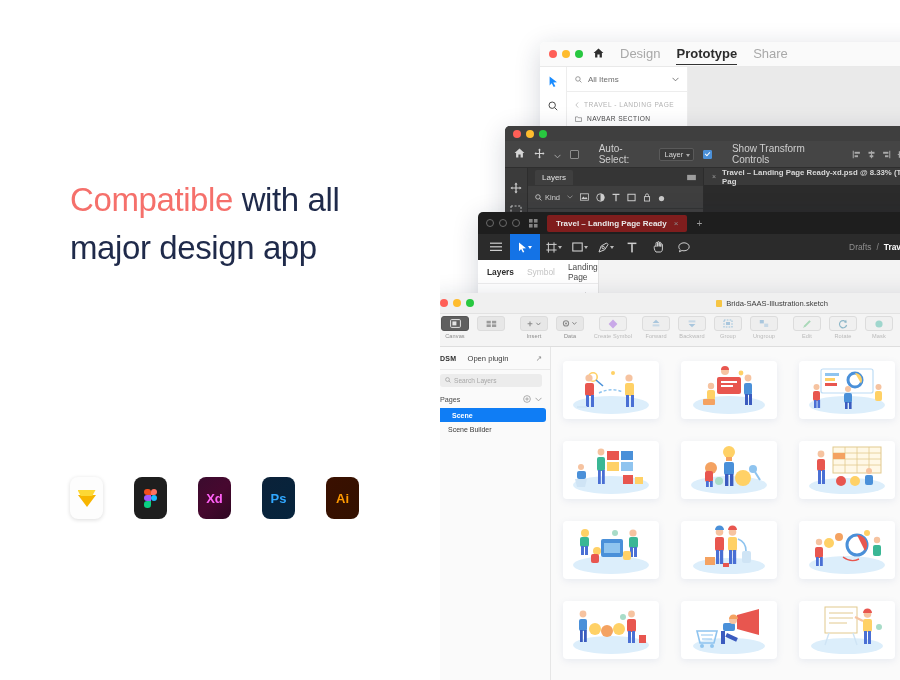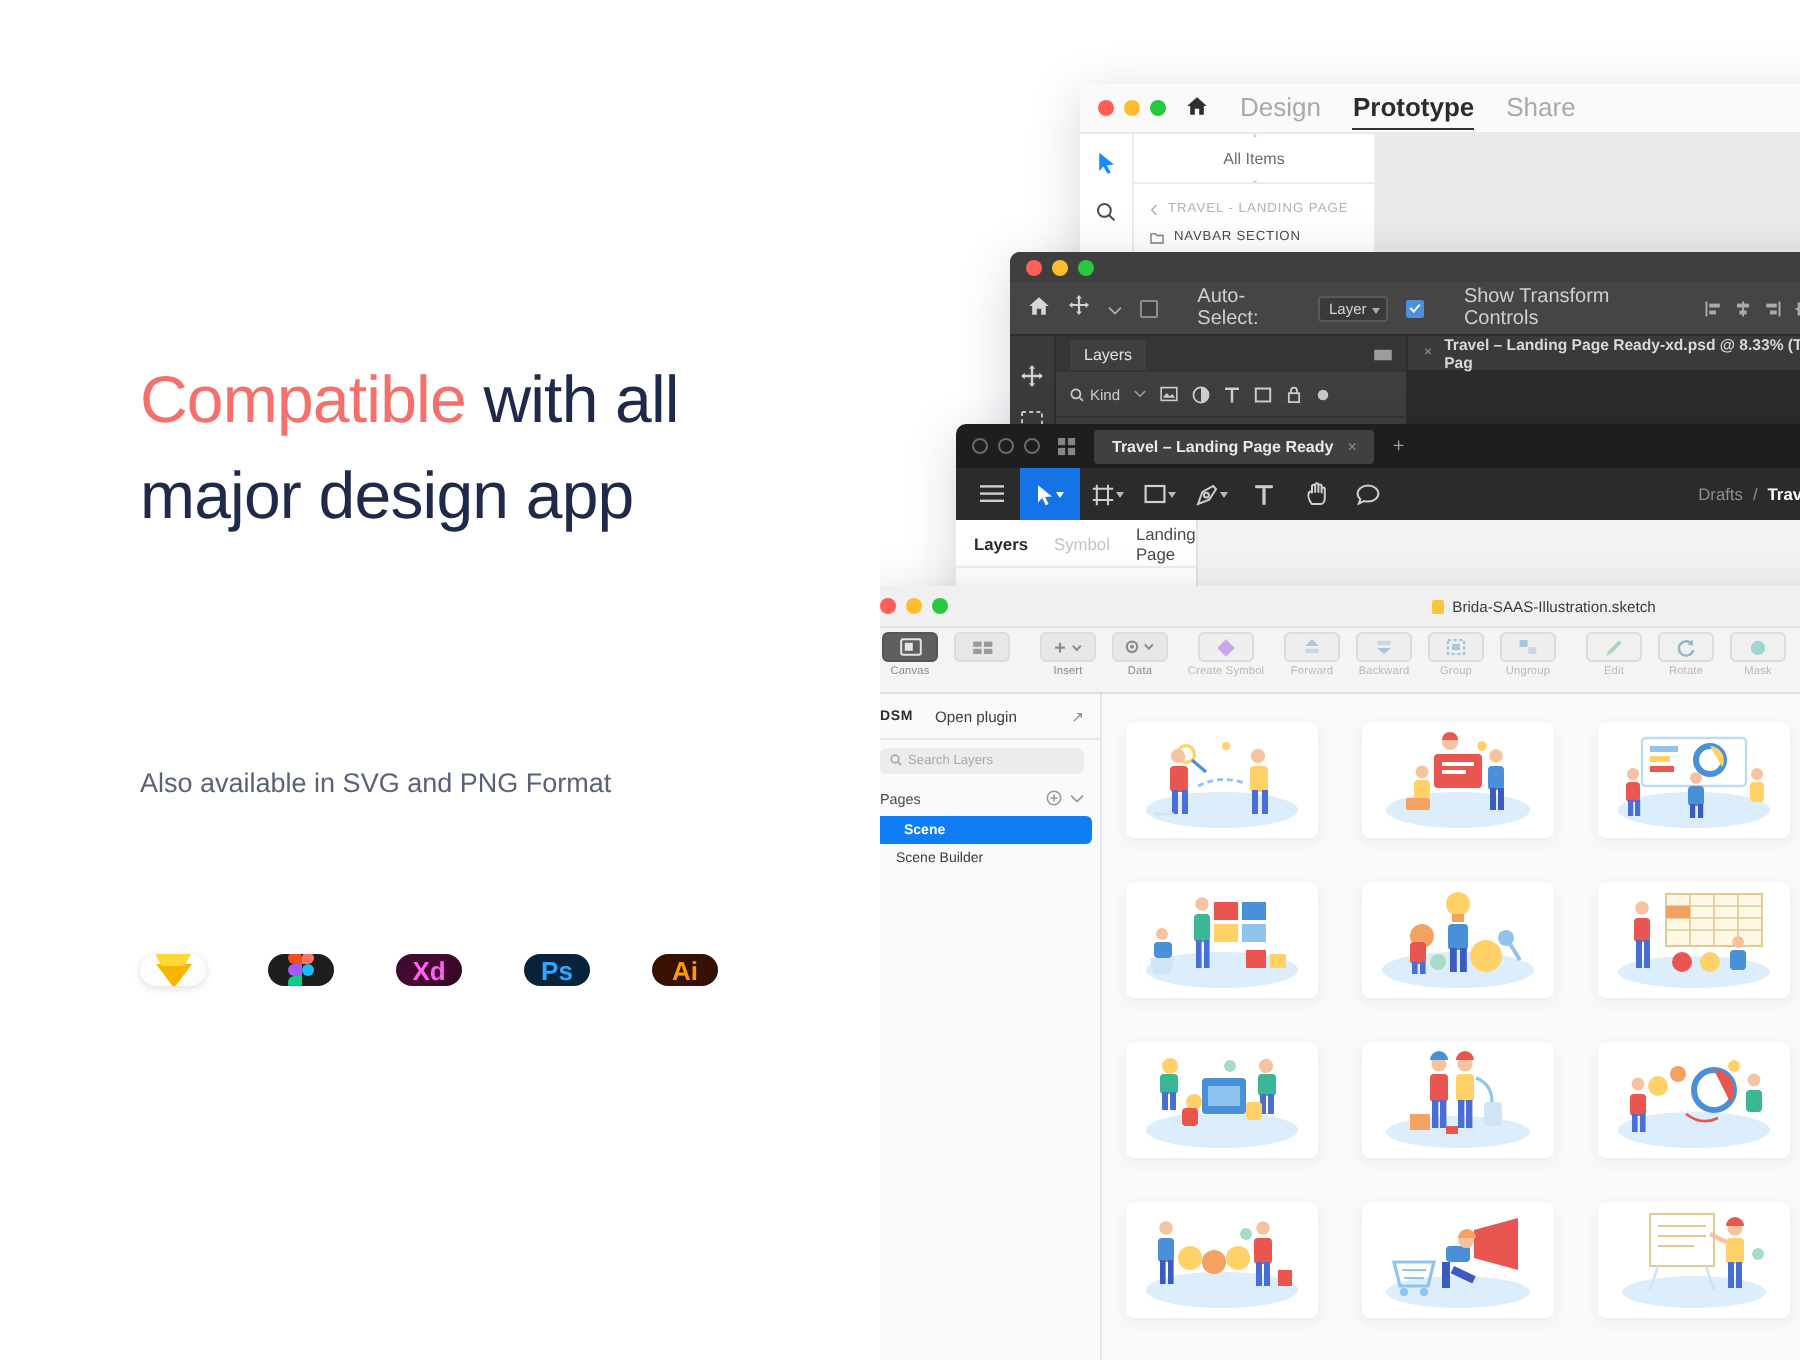--- a/index.html
+++ b/index.html
@@ -17,21 +17,21 @@
     font-size:33px;line-height:48px;font-weight:normal;
     color:#1f2a4a;letter-spacing:-0.4px;
   }
   .headline .accent{color:#f5706b;}
   .subline{
     position:absolute;left:70px;top:382px;width:340px;
     font-size:13.5px;color:#5a6275;line-height:20px;
   }
 
   .app-icons{position:absolute;left:70px;top:477px;display:flex;gap:31px;align-items:center;}
-  .app-icon{width:33px;height:16px;border-radius:8px;position:relative;
+  .app-icon{width:33px;height:42px;border-radius:8px;position:relative;
     display:flex;align-items:center;justify-content:center;
     font-size:13px;font-weight:bold;overflow:hidden;flex:0 0 auto;}
   .ic-sketch{background:#fdfdfd;box-shadow:0 1px 4px rgba(0,0,0,.14);}
   .ic-sketch .gem{width:0;height:0;border-left:9px solid transparent;border-right:9px solid transparent;
     border-top:12px solid #f7b500;position:relative;top:3px;}
   .ic-sketch .gem::before{content:"";position:absolute;left:-9px;top:-17px;width:18px;height:6px;
     background:#fdd835;clip-path:polygon(18% 100%,0 0,100% 0,82% 100%);}
   .ic-figma{background:#1e1e1e;}
   .fg{position:relative;width:13px;height:19px;}
   .fg i{position:absolute;display:block;width:6.5px;height:6.5px;}
@@ -59,21 +59,21 @@
   .fg-home{color:#333;font-size:11px;line-height:1;}
   .fg-tabs{display:flex;gap:16px;margin-left:6px;}
   .fg-tab{font-size:13px;color:#a9a9a9;padding-bottom:3px;position:relative;top:1px;}
   .fg-tab.active{color:#2c2c2c;font-weight:bold;border-bottom:1.4px solid #333;}
   .fg-body{display:flex;height:206px;}
   .fg-rail{width:26px;background:#fff;border-right:1px solid #ededed;
     display:flex;flex-direction:column;align-items:center;padding-top:9px;gap:14px;}
   .fg-rail svg{display:block;}
   .fg-panel{width:120px;border-right:1px solid #ededed;background:#fff;}
   .fg-search{height:24px;display:flex;align-items:center;gap:6px;padding:0 8px;
-    border-bottom:1px solid #ededed;flex-direction:column;}
+    border-bottom:1px solid #ededed;}
   .fg-search .lbl{font-size:8px;color:#6d6d6d;flex:1;}
   .fg-crumb{display:flex;align-items:center;gap:5px;padding:9px 8px 4px 8px;
     font-size:6.6px;color:#b2b2b2;letter-spacing:.5px;}
   .fg-layer{display:flex;align-items:center;gap:5px;padding:3px 8px;
     font-size:6.6px;color:#4a4a4a;letter-spacing:.4px;}
   .fg-canvas{flex:1;background:#eaeaea;}
 
   
   .win-ps{left:505px;top:126px;width:470px;height:200px;z-index:20;border-radius:5px;background:#3b3b3b;}
   .ps-titlebar{height:15px;background:#3f3f3f;display:flex;align-items:center;padding:0 8px;}
@@ -105,21 +105,21 @@
     font-size:7.5px;color:#c9c9c9;border-bottom:1px solid #333;}
   .ps-canvas{flex:1;background:#2b2b2b;}
   .ps-doctab{height:17px;background:#3a3a3a;border-bottom:1px solid #2a2a2a;
     display:flex;align-items:center;gap:6px;padding:0 8px;font-size:7.8px;color:#d8d8d8;font-weight:bold;}
   .ps-x{color:#9a9a9a;font-size:7px;font-weight:normal;}
 
   
   .win-xd{left:478px;top:212px;width:470px;height:190px;z-index:30;border-radius:5px;background:#fff;}
   .xd-titlebar{height:22px;background:#1e1e1e;display:flex;align-items:center;padding:0 8px;gap:9px;}
   .xd-grid-ic{width:9px;height:9px;opacity:.65;}
-  .xd-tab{background:#404040;color:#e9e9e9;font-size:8px;font-weight:bold;
+  .xd-tab{background:#7f1d1d;color:#e9e9e9;font-size:8px;font-weight:bold;
     padding:4px 9px;border-radius:2px;display:flex;align-items:center;gap:7px;}
   .xd-tab .x{color:#8d8d8d;font-weight:normal;font-size:8px;}
   .xd-plus{color:#9a9a9a;font-size:10px;}
   .xd-toolbar{height:26px;background:#2b2b2b;display:flex;align-items:center;
     padding:0 6px;gap:2px;position:relative;}
   .xd-tool{width:24px;height:26px;display:flex;align-items:center;justify-content:center;gap:1px;}
   .xd-tool.sel{background:#1473e6;width:30px;}
   .xd-tool .car{border-left:2px solid transparent;border-right:2px solid transparent;
     border-top:3px solid #b9b9b9;}
   .xd-tool.sel .car{border-top-color:#fff;}
@@ -175,21 +175,20 @@
     box-shadow:0 2px 7px rgba(110,130,180,.13);overflow:hidden;}
   .card svg{display:block;width:96px;height:58px;}
 </style>
 </head>
 <body>
 
 <div class="left-col">
   <div class="headline">
     <span class="accent">Compatible</span><span> with all major design app</span>
   </div>
-  <div class="subline">Also available in SVG and PNG Format</div>
 
   <div class="app-icons">
     <div class="app-icon ic-sketch">
         <span class="gem"></span>
       </div>
     <div class="app-icon ic-figma">
       <span class="fg">
           <i class="a"></i>
           <i class="b"></i>
           <i class="c"></i>

